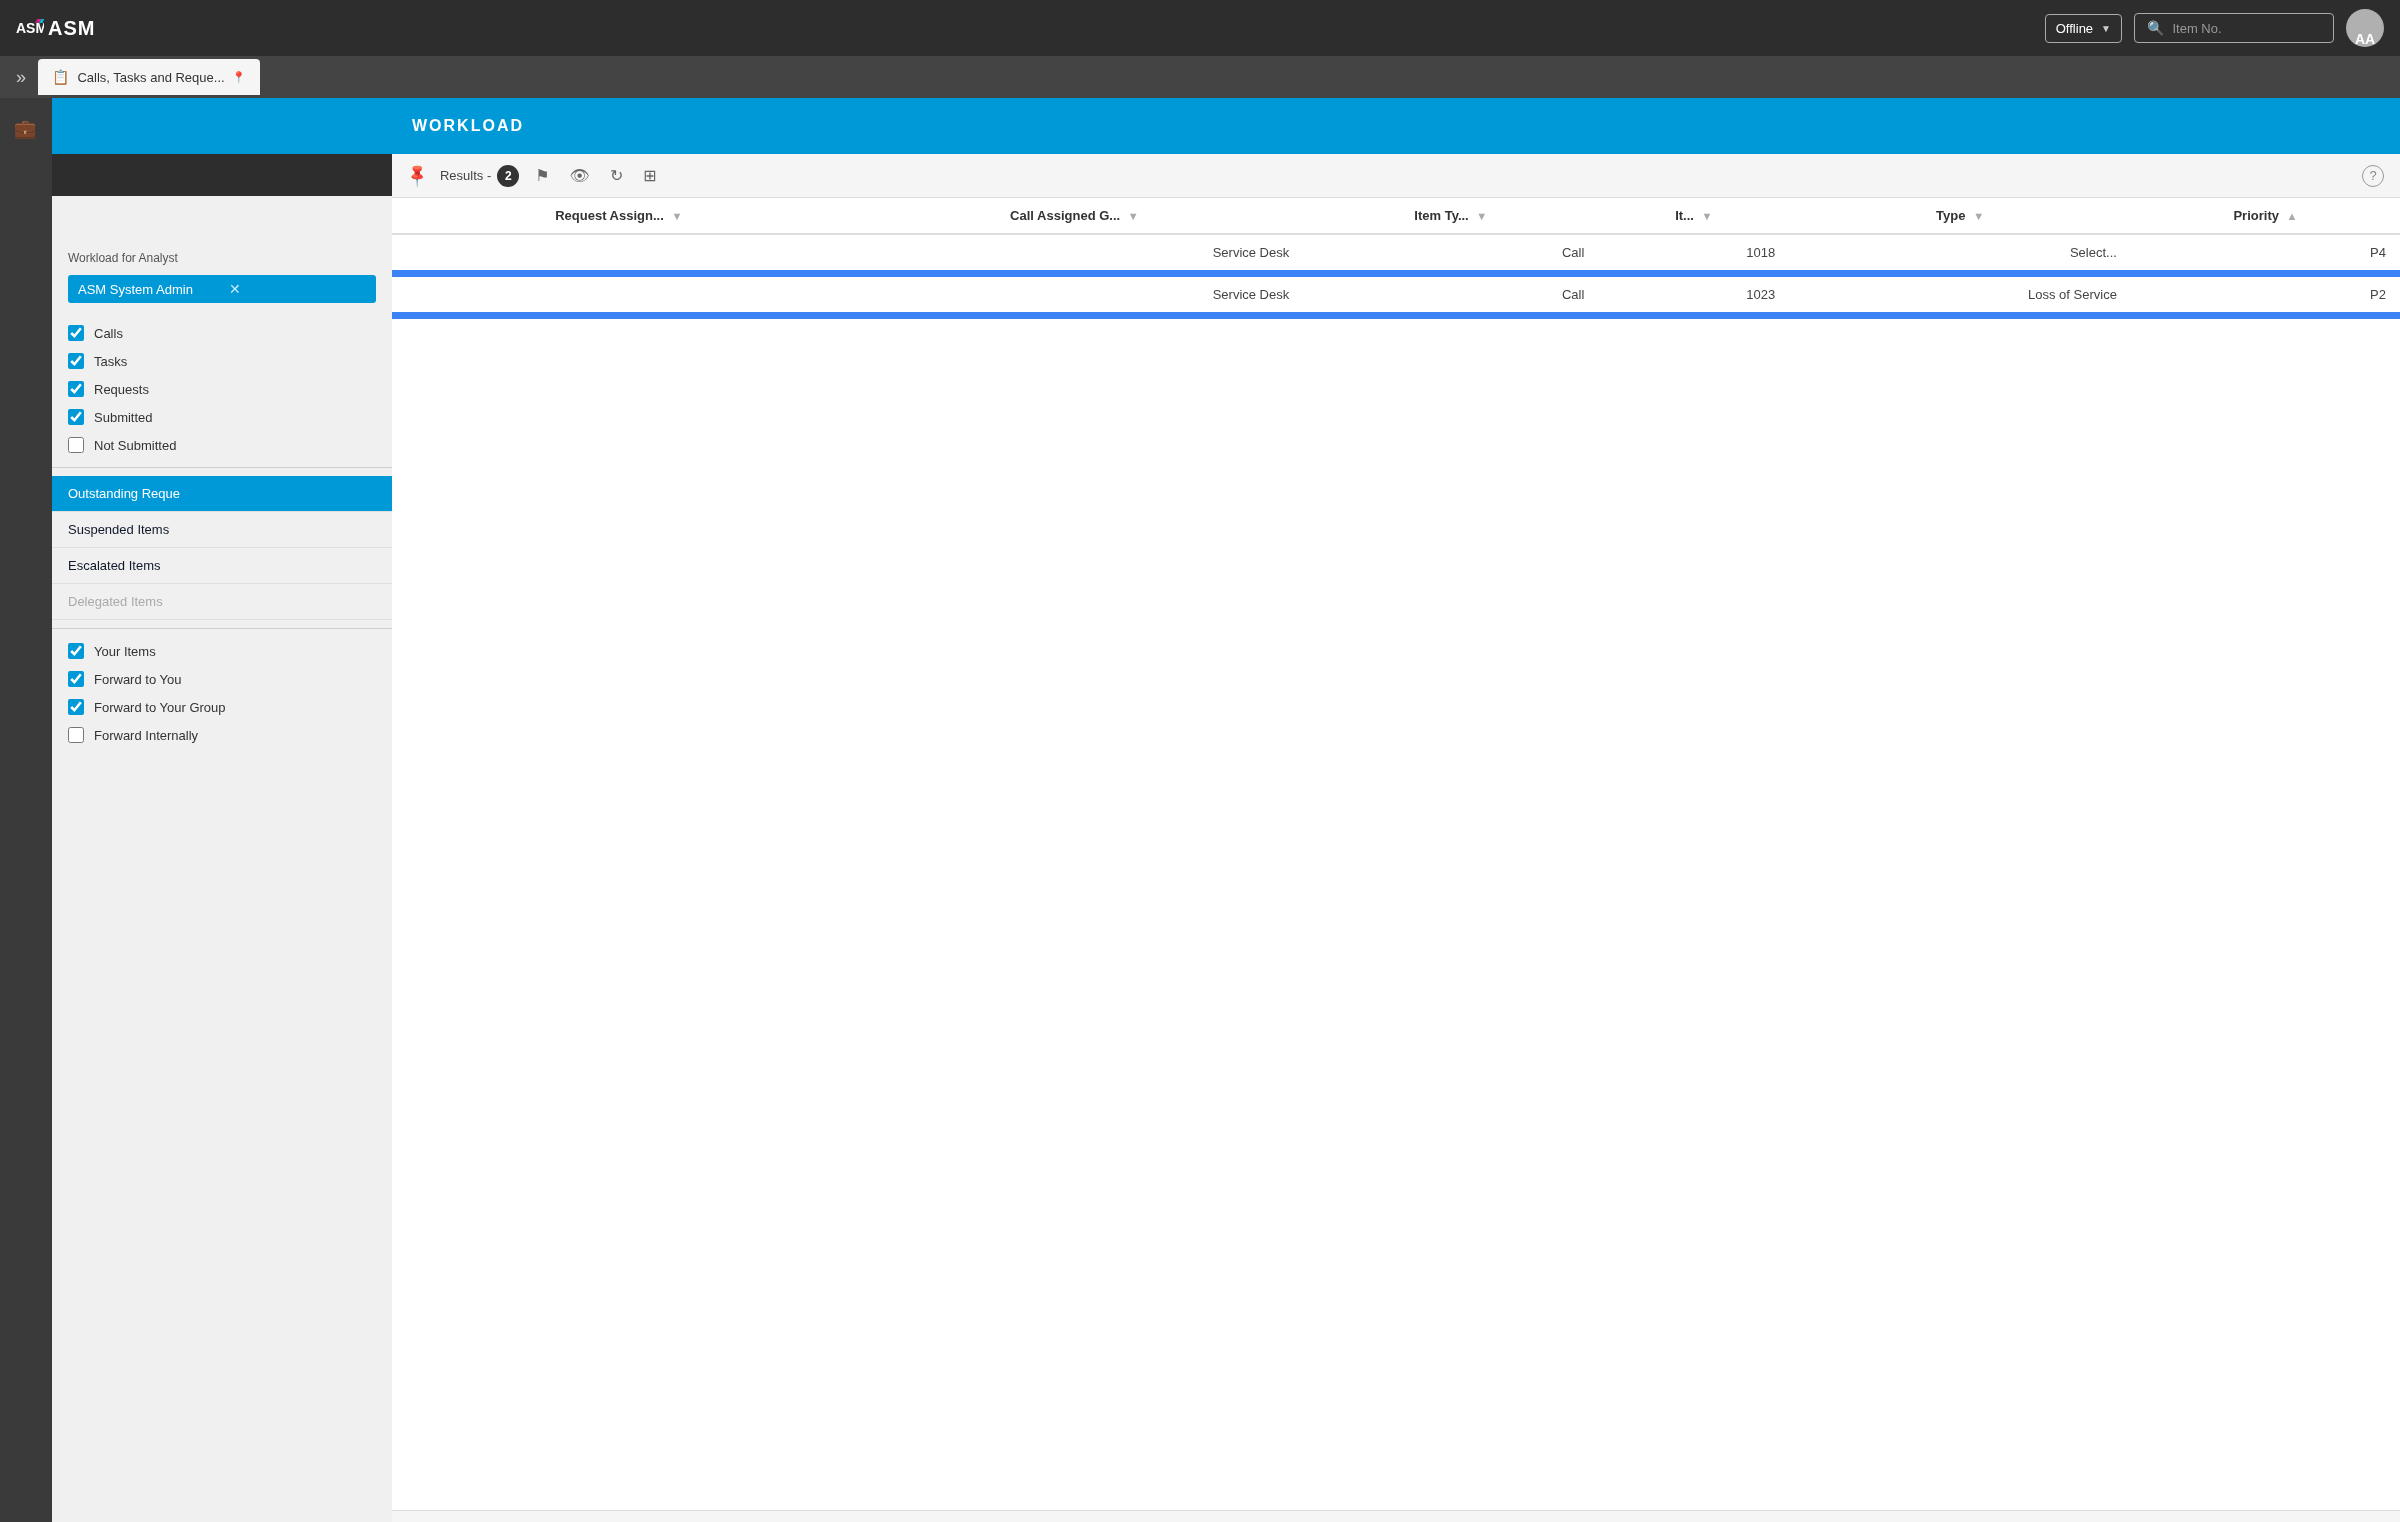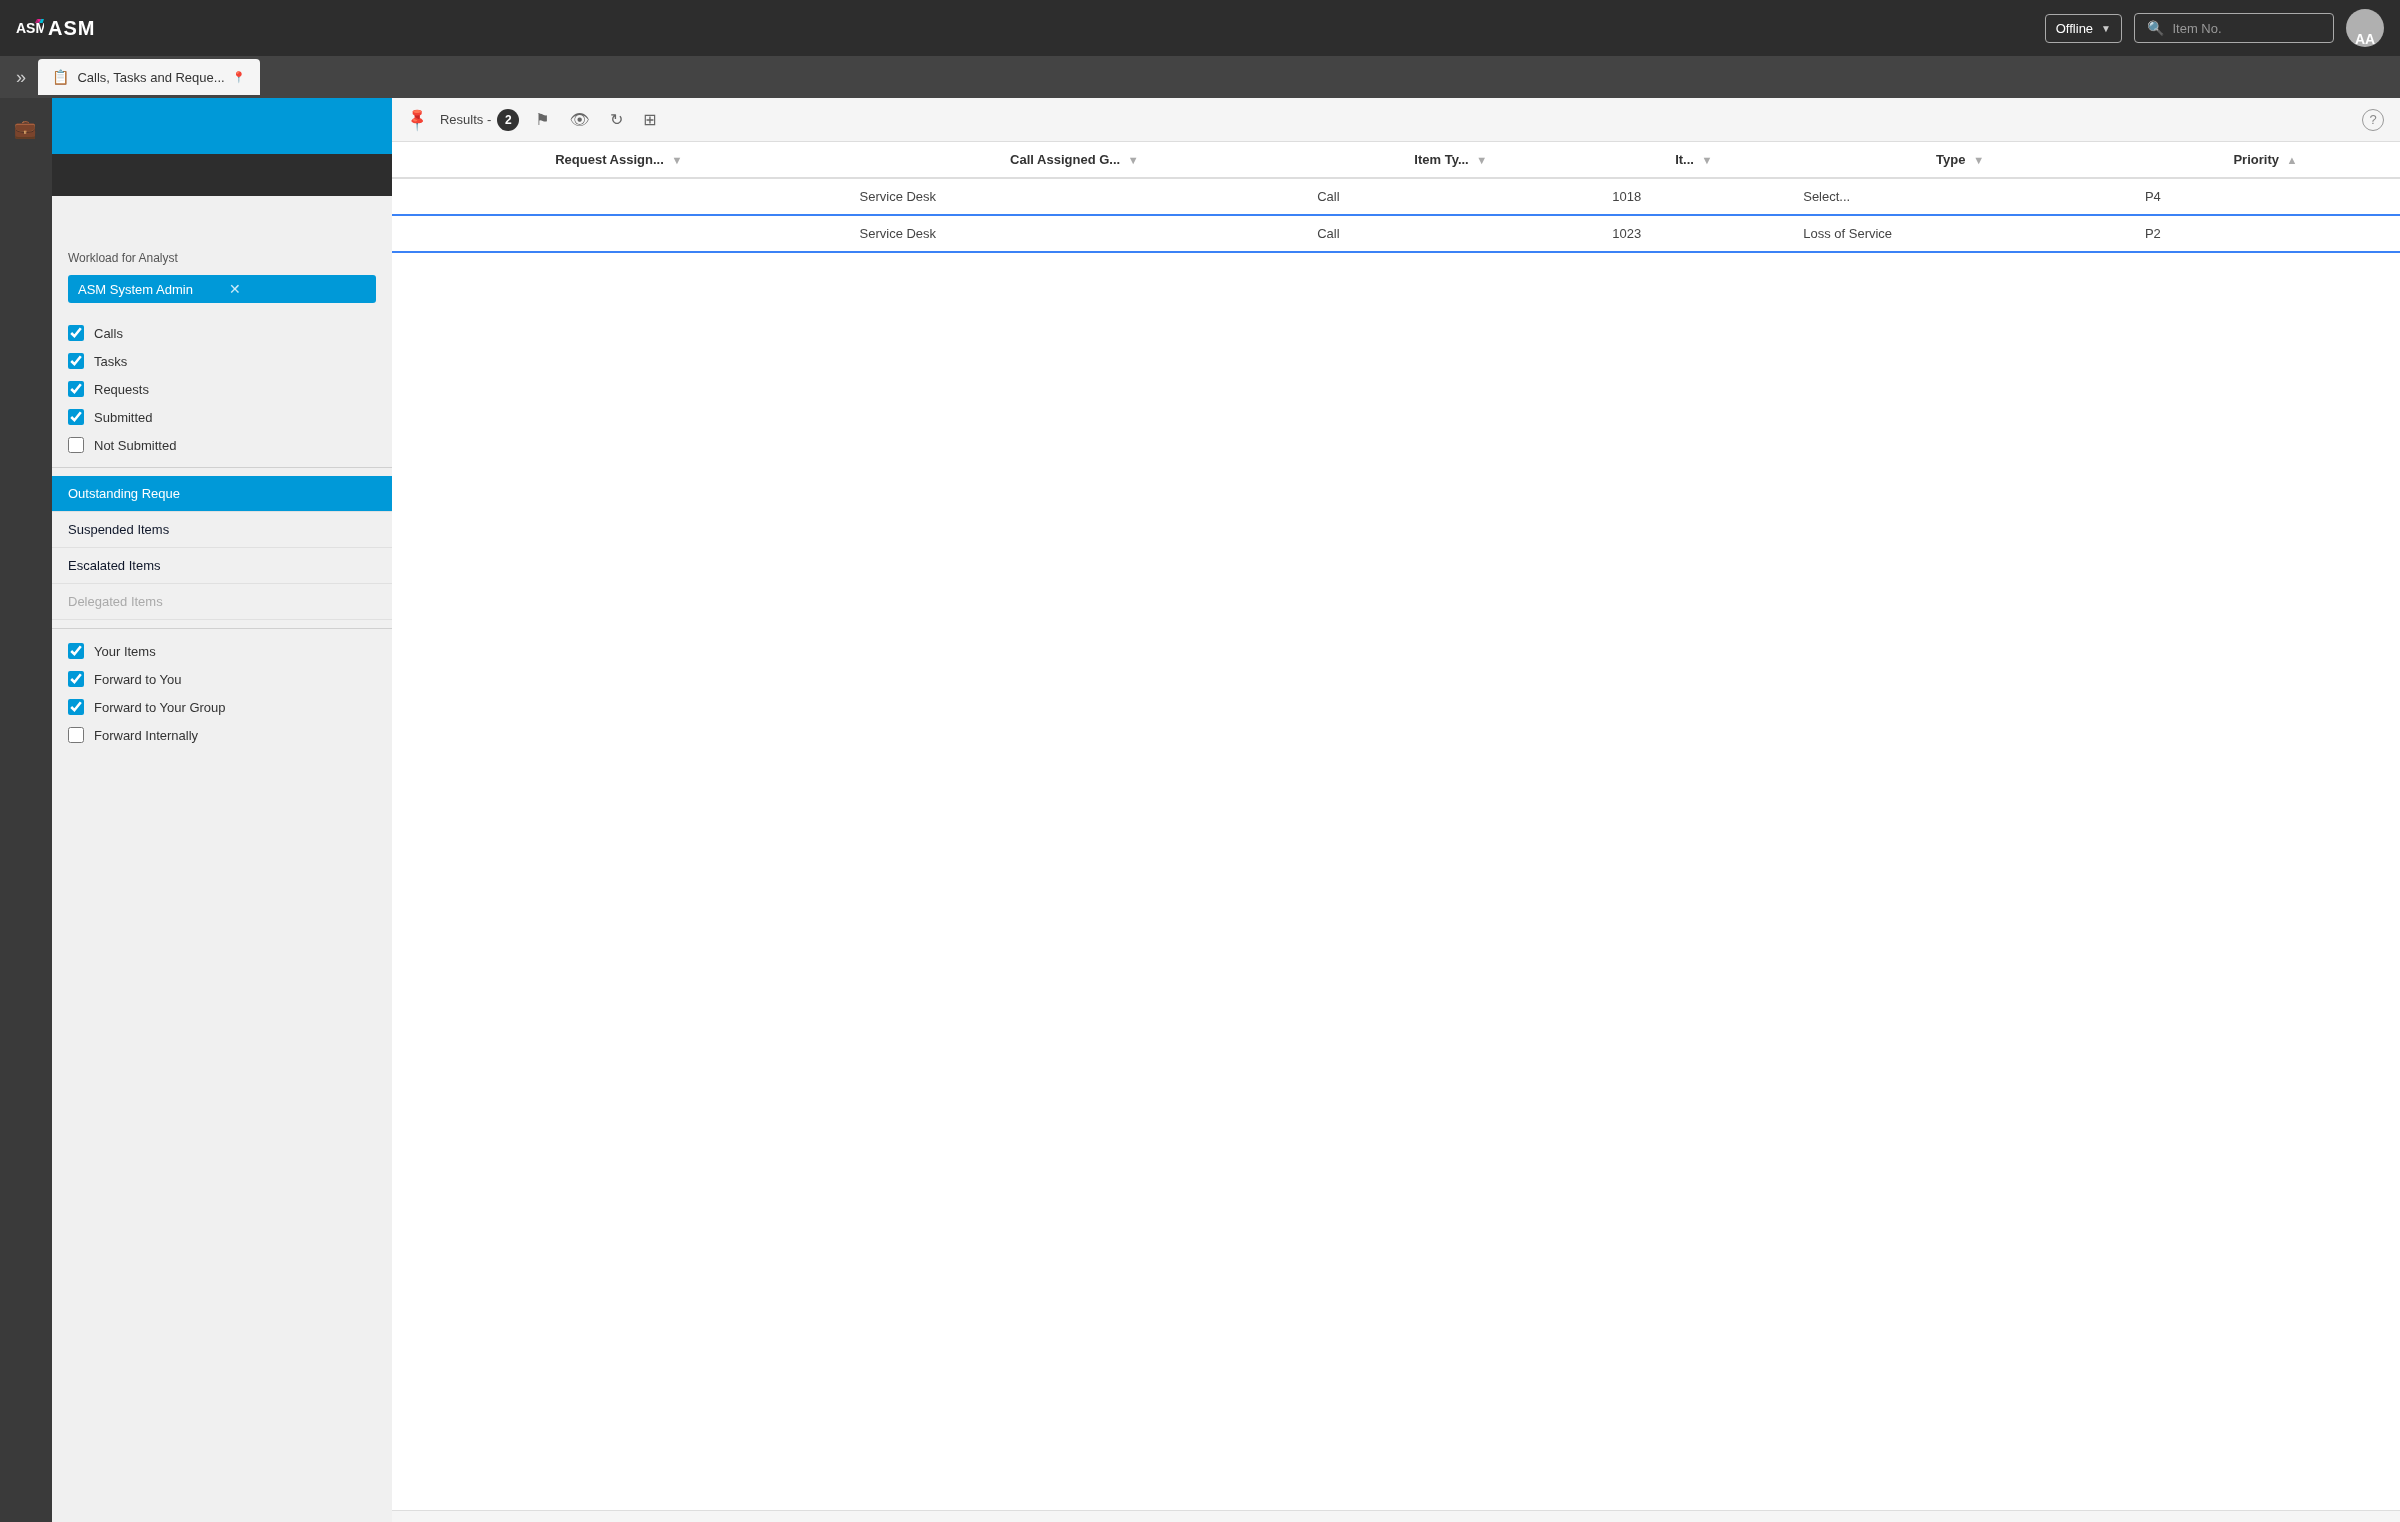--- a/index.html
+++ b/index.html
@@ -311,21 +311,22 @@
       position: relative;
       white-space: nowrap;
     }
     .data-table thead th .filter-icon {
       color: #aaa;
       font-size: 11px;
       margin-left: 4px;
       cursor: pointer;
     }
     .data-table tbody tr {
-      border-bottom: 2px solid #3b82f6;
+      border-bottom: 7px solid #3b82f6;
+      text-align: right;
     }
     .data-table tbody td {
       padding: 10px 14px;
       color: #444;
     }
     .table-scroll {
       overflow: auto;
       flex: 1;
     }
     .sort-icon {
@@ -447,20 +448,23 @@
       </div>
       <div class="checkbox-item">
         <input type="checkbox" style="">
         <span>Forward Internally</span>
       </div>
 
     </div>
   </div>
 
   <div class="right-panel">
+    <div class="workload-header">
+      <span class="workload-title">WORKLOAD</span>
+    </div>
 
     <div class="toolbar">
       <span class="toolbar-pin">📌</span>
       <div class="results-label">
         <span>Results - </span>
         <span class="results-badge">2</span>
       </div>
       <span class="toolbar-icon">⚑</span>
       <span class="toolbar-icon">👁</span>
       <span class="toolbar-icon">↻</span>

